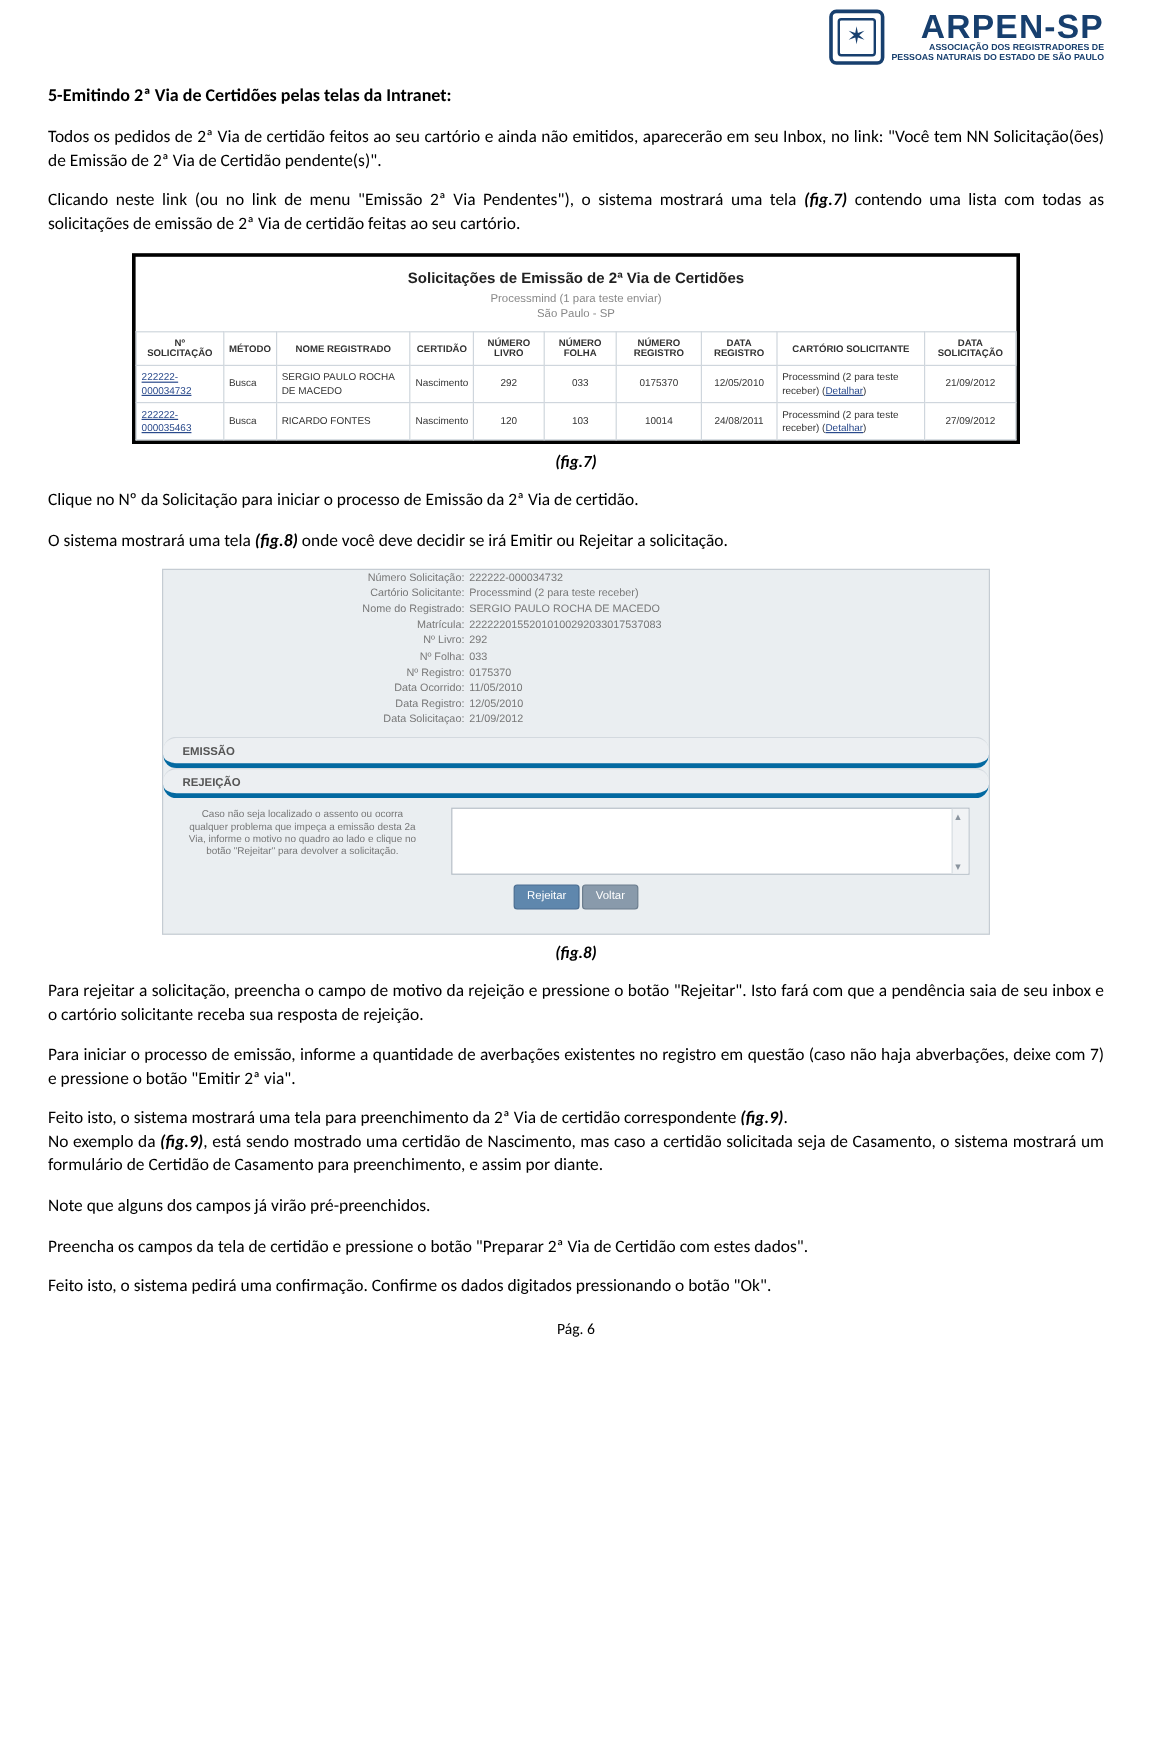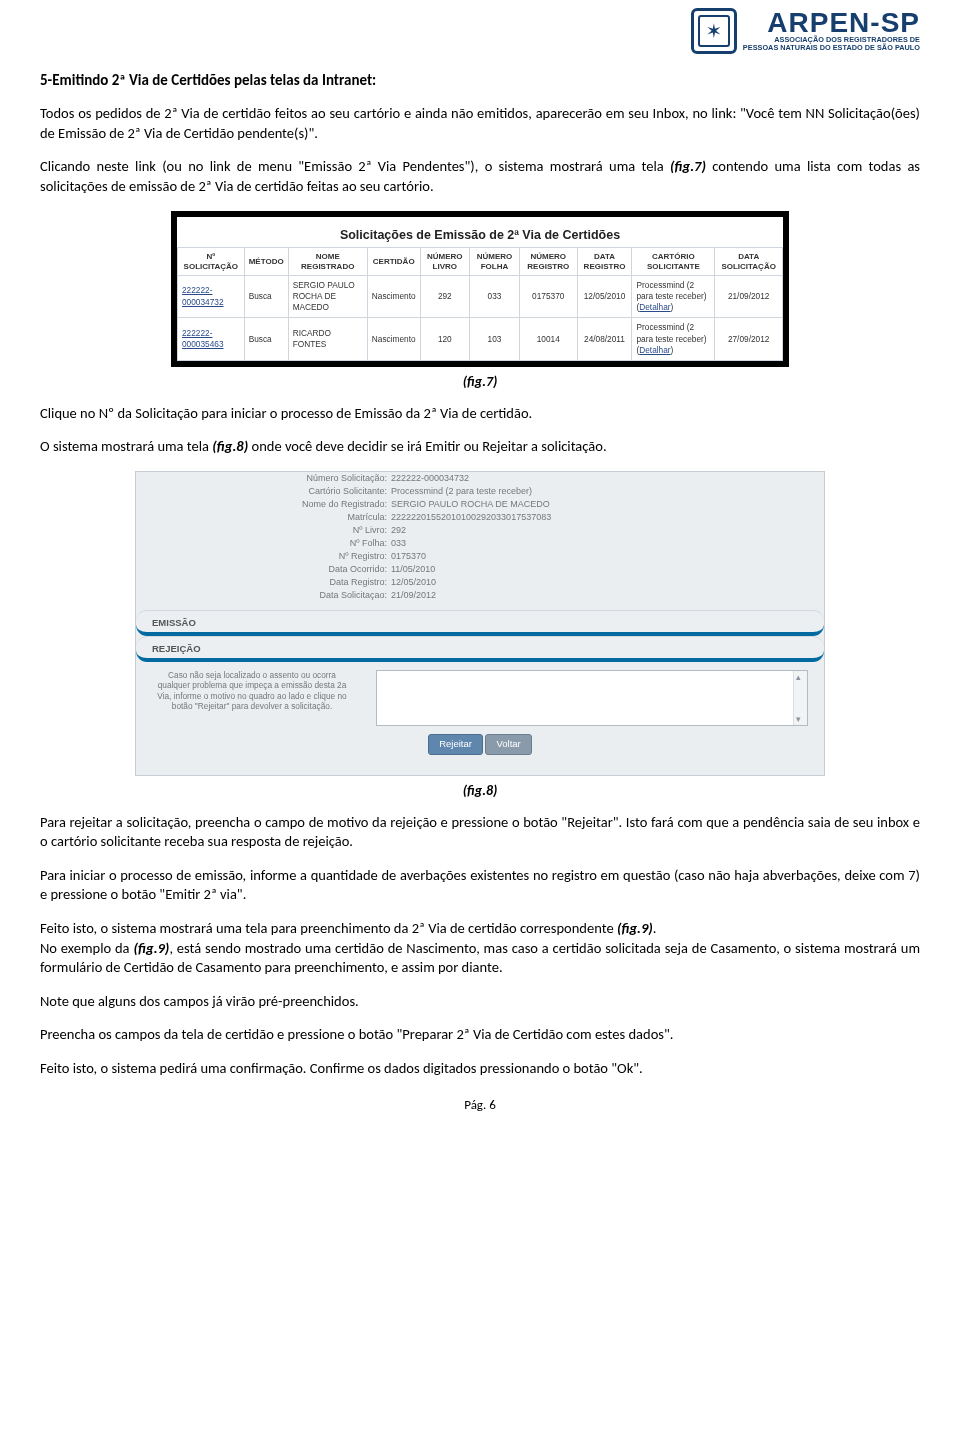--- a/index.html
+++ b/index.html
@@ -45,24 +45,24 @@
   .logo-text { display: flex; flex-direction: column; align-items: flex-end; }
   .logo-main { font-weight: 800; color: #173f6e; font-size: 28px; letter-spacing: 1px; line-height: 0.9; font-family: Arial, sans-serif; }
   .logo-sub { font-size: 7.3px; color: #173f6e; font-weight: 700; letter-spacing: 0.02px; line-height: 1.1; font-family: Arial, sans-serif; }
 
   .section-title { font-weight: bold; margin-bottom: 14px; font-size: 15px; }
   p.body { margin-bottom: 14px; text-align: justify; }
   .ital { font-style: italic; font-weight: bold; }
 
   
   .panel {
-    border: 6px solid #000000;
+    border: 3px solid #000000;
     background: #fff;
     margin: 8px auto 4px auto;
-    width: 618px;
+    width: 740px;
   }
   .panel7 { padding: 0; }
   .p7-title { text-align: center; font-weight: bold; font-size: 12.5px; padding: 10px 0 4px; font-family: Arial, sans-serif; color: #222; }
   .p7-sub { text-align: center; font-size: 9.5px; color: #888; line-height: 1.25; padding-bottom: 8px; font-family: Arial, sans-serif; }
   table.fig7 { width: 100%; border-collapse: collapse; font-family: Arial, sans-serif; }
   table.fig7 th, table.fig7 td {
     border: 1px solid #cfd6dd;
     font-size: 8.3px;
     padding: 4px 4px;
     text-align: left;
@@ -118,20 +118,24 @@
 <div class="section-title">5-Emitindo 2ª Via de Certidões pelas telas da Intranet:</div>
 
 <p class="body">Todos os pedidos de 2ª Via de certidão feitos ao seu cartório e ainda não emitidos, aparecerão em seu Inbox, no link: "Você tem NN Solicitação(ões) de Emissão de 2ª Via de Certidão pendente(s)".</p>
 
 <p class="body">
   <span>Clicando neste link (ou no link de menu "Emissão 2ª Via Pendentes"), o sistema mostrará uma tela </span><span class="ital">(fig.7)</span><span> contendo uma lista com todas as solicitações de emissão de 2ª Via de certidão feitas ao seu cartório.</span>
 </p>
 
 <div class="panel panel7">
   <div class="p7-title">Solicitações de Emissão de 2ª Via de Certidões</div>
+  <div class="p7-sub">
+    <span>Processmind (1 para teste enviar)</span><br>
+    <span>São Paulo - SP</span>
+  </div>
   <table class="fig7">
     <thead>
       <tr>
         <th>Nº SOLICITAÇÃO</th>
         <th>MÉTODO</th>
         <th>NOME REGISTRADO</th>
         <th>CERTIDÃO</th>
         <th>NÚMERO LIVRO</th>
         <th>NÚMERO FOLHA</th>
         <th>NÚMERO REGISTRO</th>

